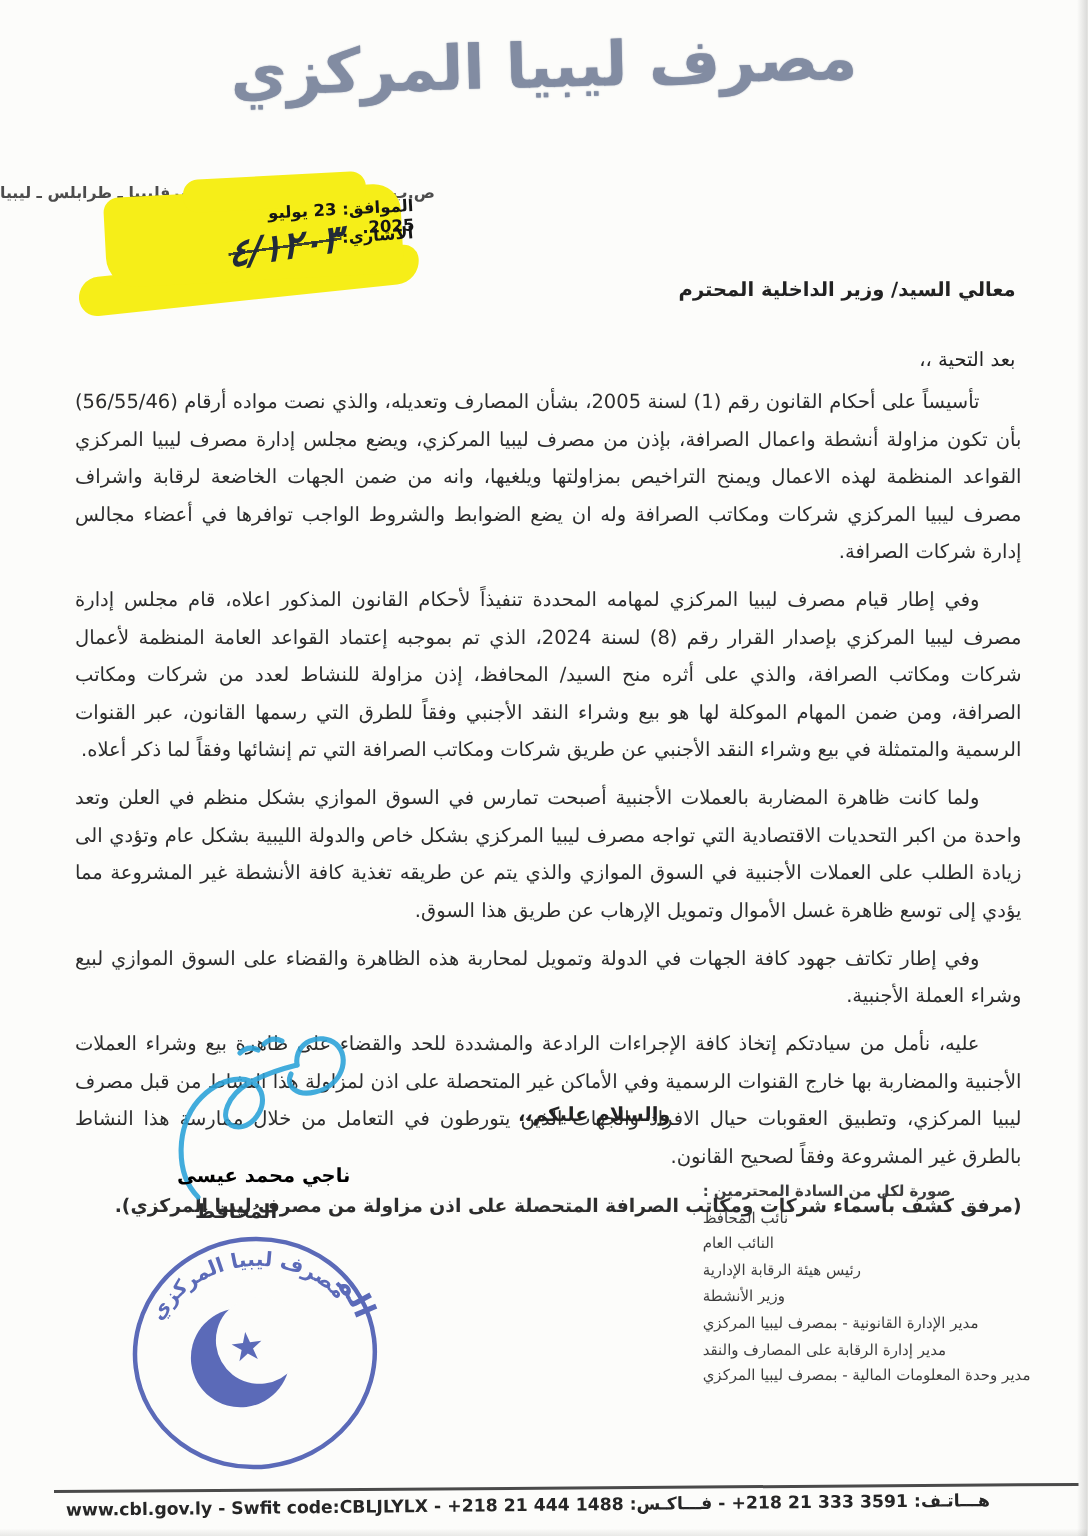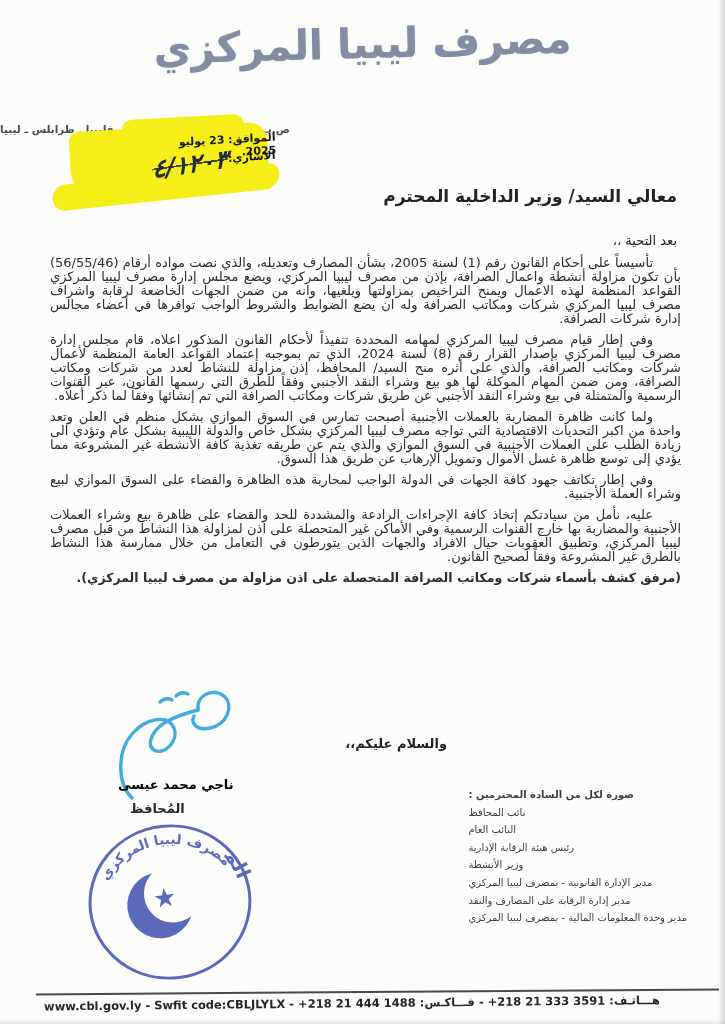--- a/index.html
+++ b/index.html
@@ -28,24 +28,24 @@
   .dstamp-date{position:absolute;top:134px;left:148px;width:128px;text-align:right;
     font-size:11px;font-weight:bold;color:#151515;transform:rotate(-3deg);}
   .dstamp-ref{position:absolute;top:152px;left:96px;width:180px;text-align:right;
     font-size:11px;font-weight:bold;color:#151515;transform:rotate(-4deg);}
   .handnum{display:inline-block;font-family:"DejaVu Serif",serif;font-style:italic;
     font-size:25px;font-weight:bold;color:#222b38;transform:rotate(-4deg) skewX(-6deg);
     margin-left:8px;vertical-align:-8px;line-height:1;
     background:linear-gradient(to top,transparent 46%,rgba(30,38,52,.85) 46%,rgba(30,38,52,.85) 53%,transparent 53%);}
 
   
-  .recipient{position:absolute;top:186px;right:48px;font-size:17px;font-weight:bold;color:#222;}
+  .recipient{position:absolute;top:186px;right:48px;font-size:13px;font-weight:bold;color:#222;}
   .greeting{position:absolute;top:233px;right:48px;font-size:13px;font-weight:normal;color:#222;}
   .body{position:absolute;top:256px;right:44px;left:50px;
-    font-size:13px;line-height:14px;text-align:justify;color:#2d2d2d;}
+    font-size:13px;line-height:25px;text-align:justify;color:#2d2d2d;}
   .body p{margin:0 0 7px;text-indent:28px;}
   .body p.attach{text-indent:0;font-weight:bold;font-size:12.5px;}
   .closing{position:absolute;top:736px;right:278px;font-size:13px;font-weight:bold;color:#222;}
 
   
   .sig-svg{position:absolute;top:686px;left:102px;}
   .sig-name{position:absolute;top:777px;left:118px;font-size:13px;font-weight:bold;color:#000000;}
   .sig-title{position:absolute;top:801px;left:130px;font-size:13px;font-weight:bold;color:#2b2b2b;}
 
   
@@ -77,21 +77,21 @@
   <div class="dstamp-ref"><span>الاشاري:</span><span class="handnum">٤/١٢٠٣</span>
   </div>
 
   <div class="recipient">معالي السيد/ وزير الداخلية المحترم</div>
   <div class="greeting">بعد التحية ،،</div>
 
   <div class="body">
     <p>تأسيساً على أحكام القانون رقم (1) لسنة 2005، بشأن المصارف وتعديله، والذي نصت مواده أرقام (56/55/46) بأن تكون مزاولة أنشطة واعمال الصرافة، بإذن من مصرف ليبيا المركزي، ويضع مجلس إدارة مصرف ليبيا المركزي القواعد المنظمة لهذه الاعمال ويمنح التراخيص بمزاولتها ويلغيها، وانه من ضمن الجهات الخاضعة لرقابة واشراف مصرف ليبيا المركزي شركات ومكاتب الصرافة وله ان يضع الضوابط والشروط الواجب توافرها في أعضاء مجالس إدارة شركات الصرافة.</p>
     <p>وفي إطار قيام مصرف ليبيا المركزي لمهامه المحددة تنفيذاً لأحكام القانون المذكور اعلاه، قام مجلس إدارة مصرف ليبيا المركزي بإصدار القرار رقم (8) لسنة 2024، الذي تم بموجبه إعتماد القواعد العامة المنظمة لأعمال شركات ومكاتب الصرافة، والذي على أثره منح السيد/ المحافظ، إذن مزاولة للنشاط لعدد من شركات ومكاتب الصرافة، ومن ضمن المهام الموكلة لها هو بيع وشراء النقد الأجنبي وفقاً للطرق التي رسمها القانون، عبر القنوات الرسمية والمتمثلة في بيع وشراء النقد الأجنبي عن طريق شركات ومكاتب الصرافة التي تم إنشائها وفقاً لما ذكر أعلاه.</p>
     <p>ولما كانت ظاهرة المضاربة بالعملات الأجنبية أصبحت تمارس في السوق الموازي بشكل منظم في العلن وتعد واحدة من اكبر التحديات الاقتصادية التي تواجه مصرف ليبيا المركزي بشكل خاص والدولة الليبية بشكل عام وتؤدي الى زيادة الطلب على العملات الأجنبية في السوق الموازي والذي يتم عن طريقه تغذية كافة الأنشطة غير المشروعة مما يؤدي إلى توسع ظاهرة غسل الأموال وتمويل الإرهاب عن طريق هذا السوق.</p>
-    <p>وفي إطار تكاتف جهود كافة الجهات في الدولة الواجب لمحاربة هذه الظاهرة والقضاء على السوق الموازي لبيع وشراء العملة الأجنبية.</p>
+    <p>وفي إطار تكاتف جهود كافة الجهات في الدولة وتمويل لمحاربة هذه الظاهرة والقضاء على السوق الموازي لبيع وشراء العملة الأجنبية.</p>
     <p>عليه، نأمل من سيادتكم إتخاذ كافة الإجراءات الرادعة والمشددة للحد والقضاء على ظاهرة بيع وشراء العملات الأجنبية والمضاربة بها خارج القنوات الرسمية وفي الأماكن غير المتحصلة على اذن لمزاولة هذا النشاط من قبل مصرف ليبيا المركزي، وتطبيق العقوبات حيال الافراد والجهات الذين يتورطون في التعامل من خلال ممارسة هذا النشاط بالطرق غير المشروعة وفقاً لصحيح القانون.</p>
     <p class="attach">(مرفق كشف بأسماء شركات ومكاتب الصرافة المتحصلة على اذن مزاولة من مصرف ليبيا المركزي).</p>
   </div>
 
   <div class="closing">والسلام عليكم،،</div>
 
   <svg class="sig-svg" width="150" height="115" viewBox="0 0 150 115">
     <g fill="none" stroke="#2ea4d9" stroke-width="3.4" stroke-linecap="round" opacity="0.9">
       <path d="M30,112 C14,96 16,64 30,48 C44,32 66,28 72,42 C77,55 62,70 52,64 C44,59 50,44 64,36 C76,29 88,26 96,24"></path>
       <path d="M96,24 C94,8 112,2 122,10 C132,19 126,38 108,42 C96,45 88,38 92,30"></path>

